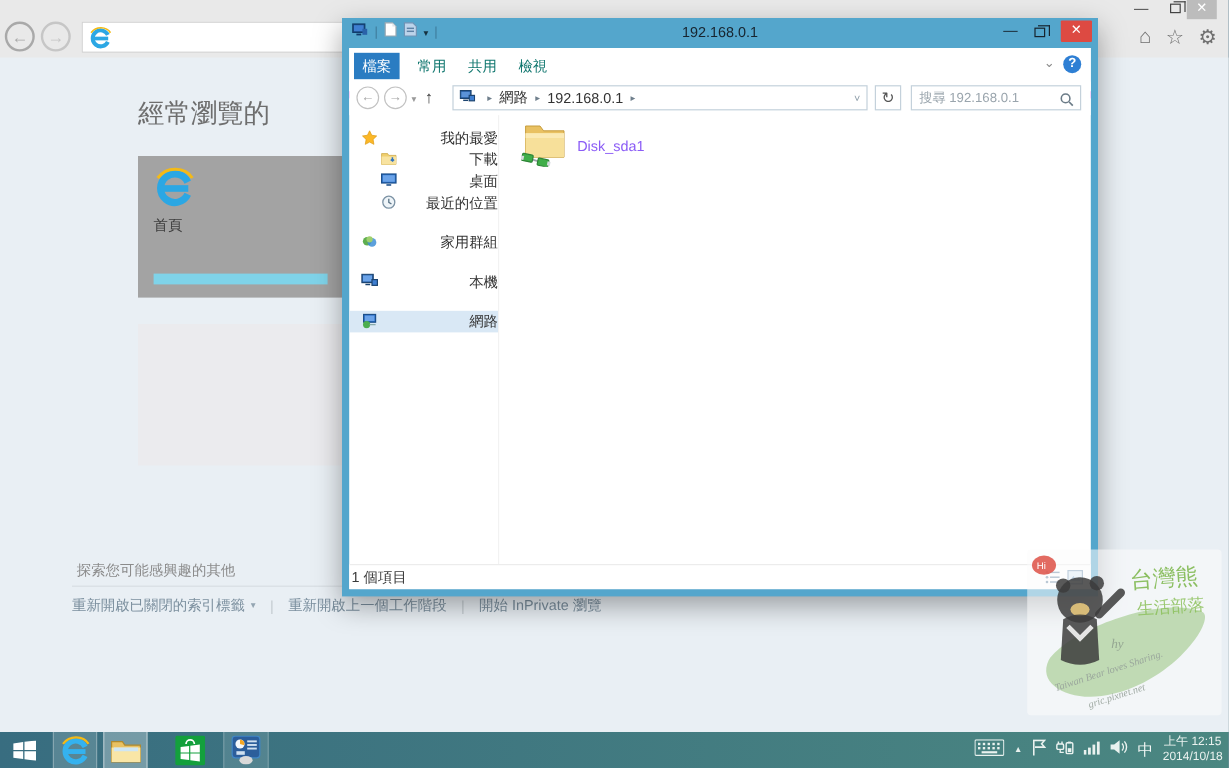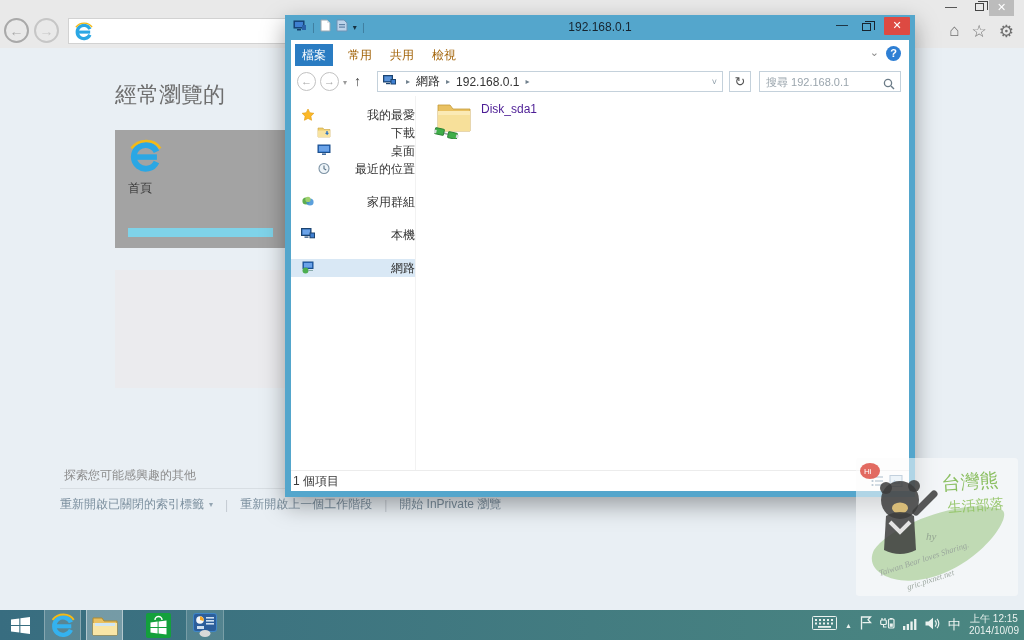--- a/index.html
+++ b/index.html
@@ -39,21 +39,21 @@
   .ex-qat { position:absolute; left:8px; top:3px; display:flex; align-items:center; gap:5px; }
   .qat-sep { color:rgba(20,40,60,.35); font-size:11px; }
   .qat-dd { font-size:8px; color:#16303f; }
   .ex-title { position:absolute; left:0; right:0; top:0; text-align:center; line-height:25px; font-size:12px; color:#17242e; }
   .ex-cap-min { position:absolute; right:64px; top:4px; width:18px; height:15px; color:#17242e; font-size:12px; text-align:center; line-height:12px; }
   .ex-cap-restore { position:absolute; right:44px; top:8px; width:9px; height:8px; border:1px solid #17242e; }
   .ex-cap-restore:before { content:""; position:absolute; left:2px; top:-3px; width:9px; height:8px; border:1px solid #17242e; border-bottom:none; border-left:none; }
   .ex-cap-close { position:absolute; right:5px; top:2px; width:26px; height:18px; background:#dd4a42; color:#fff; font-size:11px; text-align:center; line-height:17px; border-radius:1px; }
   .ex-inner { position:absolute; left:6px; right:6px; top:25px; bottom:6px; background:#fff; overflow:hidden; }
   .ex-ribbon { position:absolute; left:0; right:0; top:0; height:42px; background:#fff; border-bottom:6px solid #d946ef; }
-  .rtab { position:absolute; top:4px; height:22px; line-height:22px; font-size:12px; color:#a16207; text-align:center; }
+  .rtab { position:absolute; top:4px; height:22px; line-height:22px; font-size:12px; color:#0f766e; text-align:center; }
   .rtab-file { left:4px; width:38px; background:#2a7cc2; color:#fff; }
   .rtab-home { left:52px; width:34px; }
   .rtab-share { left:94px; width:34px; }
   .rtab-view { left:136px; width:34px; }
   .ribbon-collapse { position:absolute; right:30px; top:6px; color:#8a8a8a; font-size:11px; }
   .ribbon-help { position:absolute; right:8px; top:6px; width:15px; height:15px; border-radius:50%; background:#2e7fd4; color:#fff; font-size:11px; font-weight:bold; text-align:center; line-height:15px; }
   .ex-navbar { position:absolute; left:0; right:0; top:28px; height:28px; background:#fff; }
   .ex-navcircle { position:absolute; top:4px; width:19px; height:19px; border:1px solid #c2c2c2; border-radius:50%; color:#a5a5a5; font-size:11px; text-align:center; line-height:17px; }
   .ex-dd { position:absolute; left:52px; top:10px; font-size:8px; color:#9a9a9a; }
   .ex-up { position:absolute; left:63px; top:5px; font-size:14px; color:#3f3f3f; }
@@ -68,21 +68,21 @@
   .search-glyph { position:absolute; right:5px; top:4px; }
   .ex-body { position:absolute; left:0; right:0; top:56px; bottom:21px; }
   .ex-sidebar { position:absolute; left:0; top:0; bottom:0; width:124px; padding-top:10px; font-size:12px; color:#333; }
   .sb-row { height:18px; display:flex; align-items:center; gap:5px; padding-left:10px; white-space:nowrap;justify-content:space-between; }
   .sb-row.indent { padding-left:26px; }
   .sb-row.group { margin-top:15px; }
   .sb-row.selected { background:#d9e8f5; }
   .sb-ico { width:14px; height:14px; flex:0 0 14px; }
   .ex-files { position:absolute; left:124px; right:0; top:0; bottom:0; border-left:1px solid #f2f2f2; }
   .file-item { position:absolute; left:18px; top:6px; display:flex; align-items:flex-start; gap:7px; }
-  .file-item .fname { font-size:12px; color:#4c1d95; }
+  .file-item .fname { font-size:12px; color:#8b5cf6; margin-top:13px; }
   .ex-status { position:absolute; left:0; right:0; bottom:0; height:21px; border-top:1px solid #ececec; background:#fff; font-size:12px; color:#3a3a3a; line-height:20px; padding-left:2px; }
   .view-toggles { position:absolute; right:6px; top:3px; display:flex; gap:5px; }
 
   
   .taskbar { position:absolute; left:0; top:610px; width:1024px; height:30px; background:linear-gradient(90deg,#386d80,#4b8781); z-index:6; }
   .tb-btn { position:absolute; top:0; height:30px; display:flex; align-items:center; justify-content:center; }
   .tb-start { left:2px; width:36px; }
   .tb-ie { left:44px; width:37px; background:rgba(255,255,255,.16); border-left:1px solid rgba(255,255,255,.28); border-right:1px solid rgba(255,255,255,.28); }
   .tb-exp { left:86px; width:37px; background:rgba(255,255,255,.30); border-left:1px solid rgba(255,255,255,.45); border-right:1px solid rgba(255,255,255,.45); }
   .tb-store { left:140px; width:37px; }
@@ -455,18 +455,18 @@
       </span>
       <span>
         <svg width="15" height="13" viewBox="0 0 15 13">
             <path d="M0.5 4.5 h3 L8 0.8 v11.4 L3.5 8.5 h-3 z" fill="#eaf2ef"></path>
             <path d="M10 3.5 a4.5 4.5 0 0 1 0 6 M12 1.8 a7 7 0 0 1 0 9.4" stroke="#eaf2ef" stroke-width="1.2" fill="none"></path>
           </svg>
       </span>
       <span class="tray-ime">中</span>
       <span class="tray-clock">
         <div>上午 12:15</div>
-        <div>2014/10/09</div>
+        <div>2014/10/18</div>
       </span>
     </div>
   </div>
 
 </div>
 
 </body></html>

